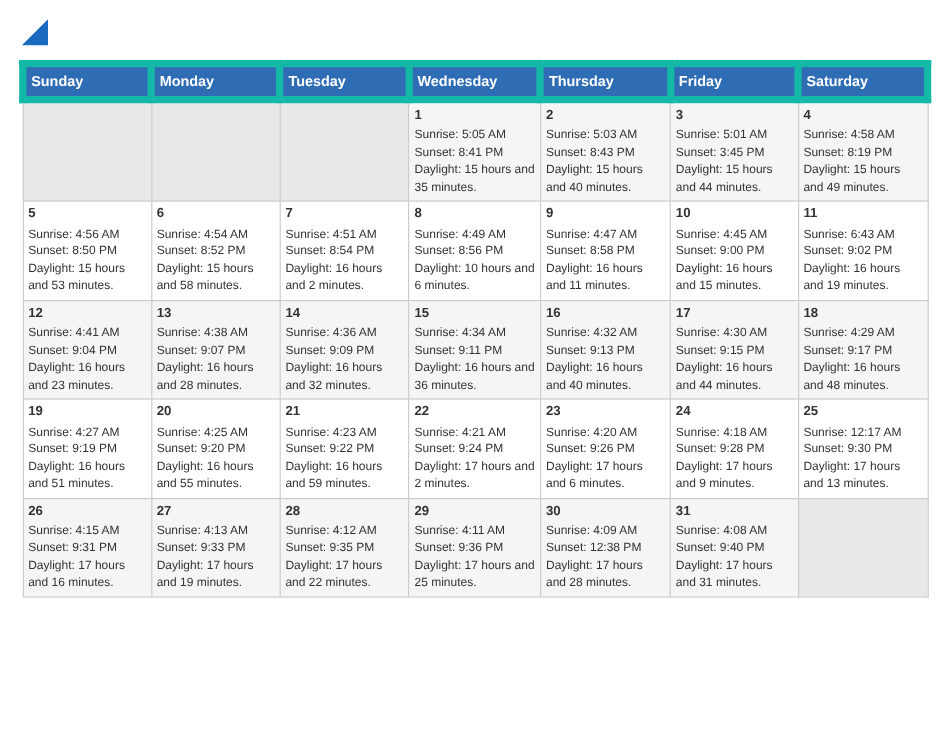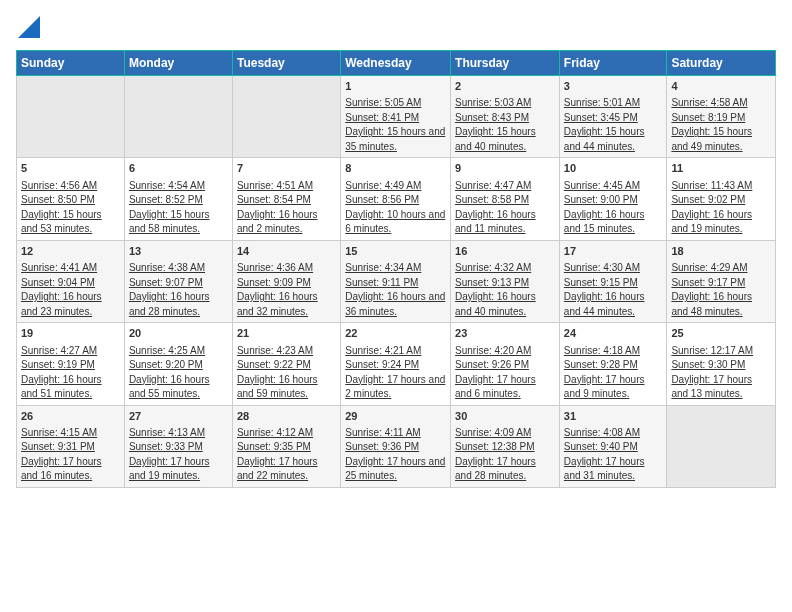--- a/index.html
+++ b/index.html
@@ -55,21 +55,21 @@
       border-collapse: collapse;
       font-size: 10.5px;
     }
     thead tr th {
       background-color: #2e6db4;
       color: #fff;
       padding: 5px 4px;
       text-align: left;
       font-size: 12px;
       font-weight: bold;
-      border: 1px solid #14b8a6;
+      border: 6px solid #14b8a6;
       margin-top: 33px;
     }
     tbody tr td {
       border: 1px solid #ccc;
       vertical-align: top;
       padding: 3px 4px;
       width: 113px;
       min-height: 70px;
       color: #333;
       font-size: 10.2px;
@@ -83,21 +83,20 @@
     }
     .day-num {
       font-weight: bold;
       font-size: 11px;
       display: block;
       margin-bottom: 2px;
     }
     .cell-content {
       font-size: 10px;
       line-height: 1.45;
-      text-decoration: underline;
     }
     .empty-cell {
       background-color: #e8e8e8 !important;
     }
   </style>
 </head>
 <body>
 
 <div class="page">
   <div class="header">
@@ -172,21 +171,21 @@
           <td>
             <span class="day-num">9</span>
             <div class="cell-content"><span>Sunrise: 4:47 AM</span><br><span>Sunset: 8:58 PM</span><br><span>Daylight: 16 hours and 11 minutes.</span></div>
           </td>
           <td>
             <span class="day-num">10</span>
             <div class="cell-content"><span>Sunrise: 4:45 AM</span><br><span>Sunset: 9:00 PM</span><br><span>Daylight: 16 hours and 15 minutes.</span></div>
           </td>
           <td>
             <span class="day-num">11</span>
-            <div class="cell-content"><span>Sunrise: 11:43 AM</span><br><span>Sunset: 9:02 PM</span><br><span>Daylight: 16 hours and 19 minutes.</span></div>
+            <div class="cell-content"><span>Sunrise: 6:43 AM</span><br><span>Sunset: 9:02 PM</span><br><span>Daylight: 16 hours and 19 minutes.</span></div>
           </td>
         </tr>
         <tr>
           <td>
             <span class="day-num">12</span>
             <div class="cell-content"><span>Sunrise: 4:41 AM</span><br><span>Sunset: 9:04 PM</span><br><span>Daylight: 16 hours and 23 minutes.</span></div>
           </td>
           <td>
             <span class="day-num">13</span>
             <div class="cell-content"><span>Sunrise: 4:38 AM</span><br><span>Sunset: 9:07 PM</span><br><span>Daylight: 16 hours and 28 minutes.</span></div>

